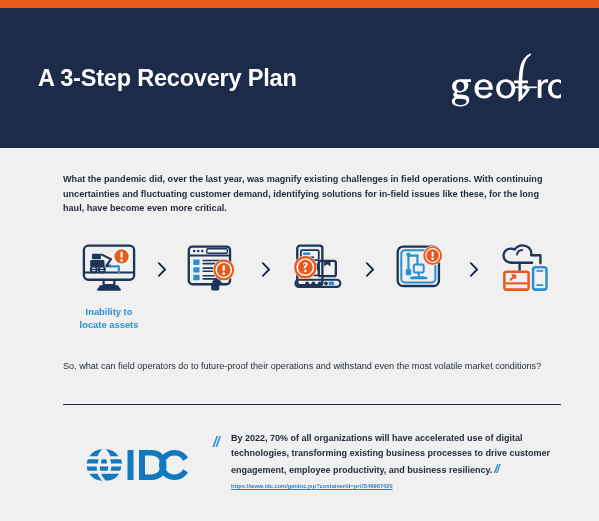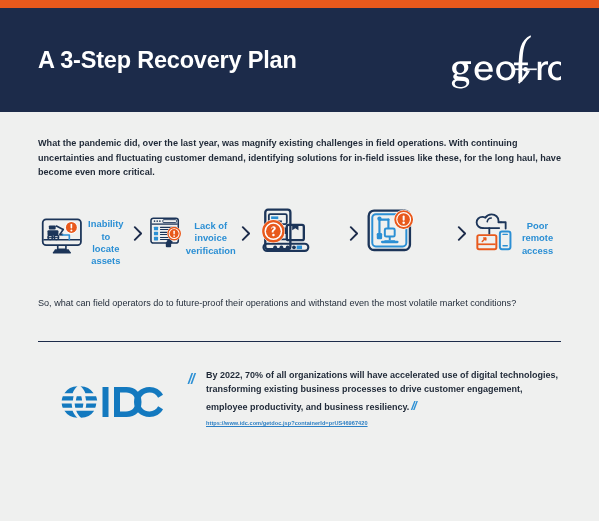--- a/index.html
+++ b/index.html
@@ -28,21 +28,21 @@
   
   .accent-bar {
     height: 8px;
     width: 100%;
     background: #e8591c;
   }
 
   
   .hero {
     background: #1c2b4a;
-    height: 104px;
+    height: 140px;
     padding: 0 38px;
     display: flex;
     align-items: center;
     justify-content: space-between;
   }
 
   .hero-title {
     color: #ffffff;
     font-size: 23.5px;
     font-weight: bold;
@@ -54,20 +54,21 @@
   .brand-logo {
     width: 112px;
     height: 58px;
     flex: 0 0 auto;
     display: block;
   }
 
   
   .content {
     padding: 0 38px;
+    margin-left: 25px;
   }
 
   .intro-para {
     font-size: 9.1px;
     font-weight: bold;
     line-height: 1.62;
     color: #1f2937;
     margin-top: 24px;
     max-width: 530px;
   }
@@ -76,21 +77,21 @@
   .icon-strip {
     display: flex;
     align-items: flex-start;
     justify-content: space-between;
     margin-top: 27px;
     padding: 0 2px;
   }
 
   .icon-cell {
     display: flex;
-    flex-direction: row;
+    flex-direction: column;
     align-items: center;
     width: 88px;
     flex: 0 0 auto;
   }
 
   .icon-art {
     width: 58px;
     height: 52px;
     display: flex;
     align-items: center;
@@ -292,22 +293,20 @@
             <path d="M36 38l-5 5 6 6 5-5z" fill="#1c3559"></path>
             <rect x="30" y="44" width="9" height="9" rx="1.6" fill="#1c3559"></rect>
 
             <circle cx="44" cy="30" r="12" fill="#ffffff"></circle>
             <circle cx="44" cy="30" r="10.4" fill="none" stroke="#e8591c" stroke-width="2.4"></circle>
             <circle cx="44" cy="30" r="7.6" fill="#e8591c"></circle>
             <rect x="42.8" y="24.8" width="2.4" height="6.6" rx="1.2" fill="#ffffff"></rect>
             <circle cx="44" cy="34.2" r="1.5" fill="#ffffff"></circle>
           </svg>
         </div>
-        <div class="icon-label">Lack of invoice
-verification</div>
       </div>
 
       <div class="chevron">
         <svg viewBox="0 0 10 16">
             <path d="M2 1l7 7-7 7" fill="none" stroke="#1c2b4a" stroke-width="2.1" stroke-linecap="round" stroke-linejoin="round"></path>
           </svg>
       </div>
 
       <div class="icon-cell">
         <div class="icon-art">
@@ -389,22 +388,20 @@
 
             <rect x="9" y="32" width="27" height="20" rx="2.4" fill="none" stroke="#e8591c" stroke-width="2.8"></rect>
             <path d="M10 45h25" stroke="#e8591c" stroke-width="2.4"></path>
             <path d="M16 41l5-5M21 36h-3M21 36v3" stroke="#e8591c" stroke-width="2.2" stroke-linecap="round"></path>
 
             <rect x="41" y="27" width="15" height="25" rx="3" fill="none" stroke="#2b8fd4" stroke-width="2.8"></rect>
             <path d="M45.5 31h6" stroke="#2b8fd4" stroke-width="2" stroke-linecap="round"></path>
             <path d="M45.5 47h6" stroke="#2b8fd4" stroke-width="2" stroke-linecap="round"></path>
           </svg>
         </div>
-        <div class="icon-label">Poor remote
-access</div>
       </div>
 
     </div>
 
     <p class="mid-para">So, what can field operators do to future-proof their operations and withstand even the most volatile market conditions?</p>
 
     <div class="divider"></div>
 
     <div class="quote-block">
 

